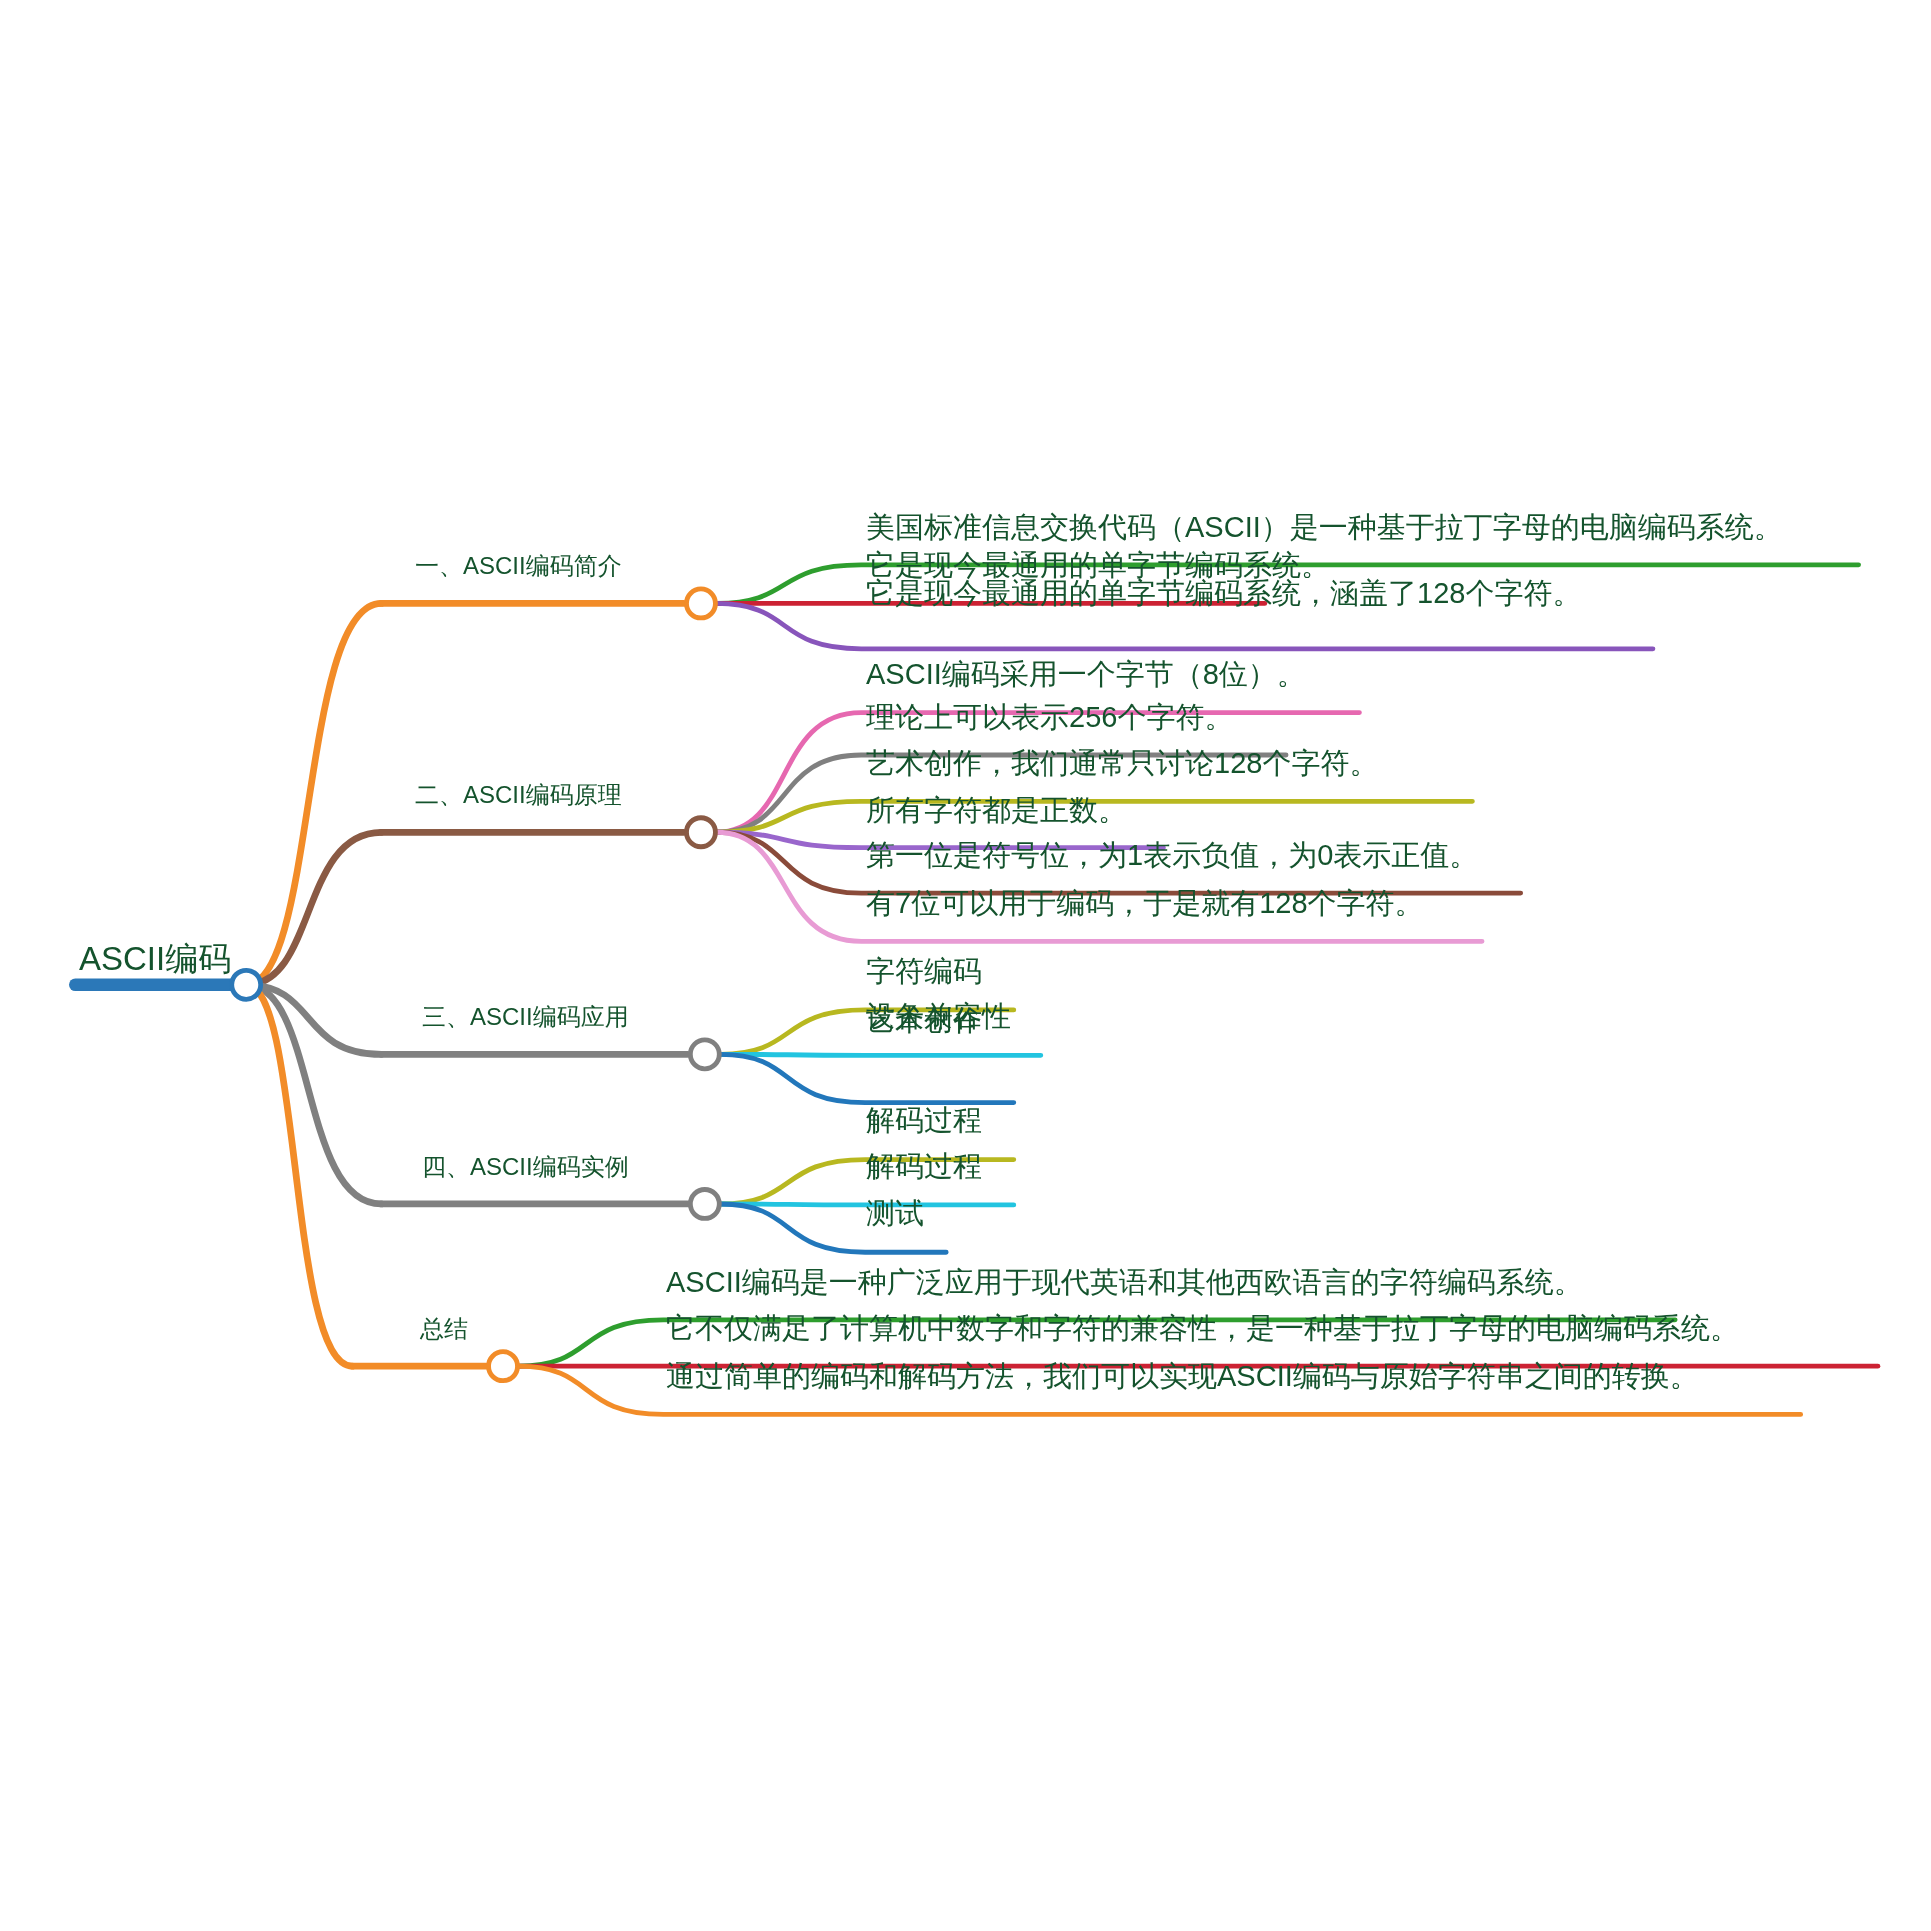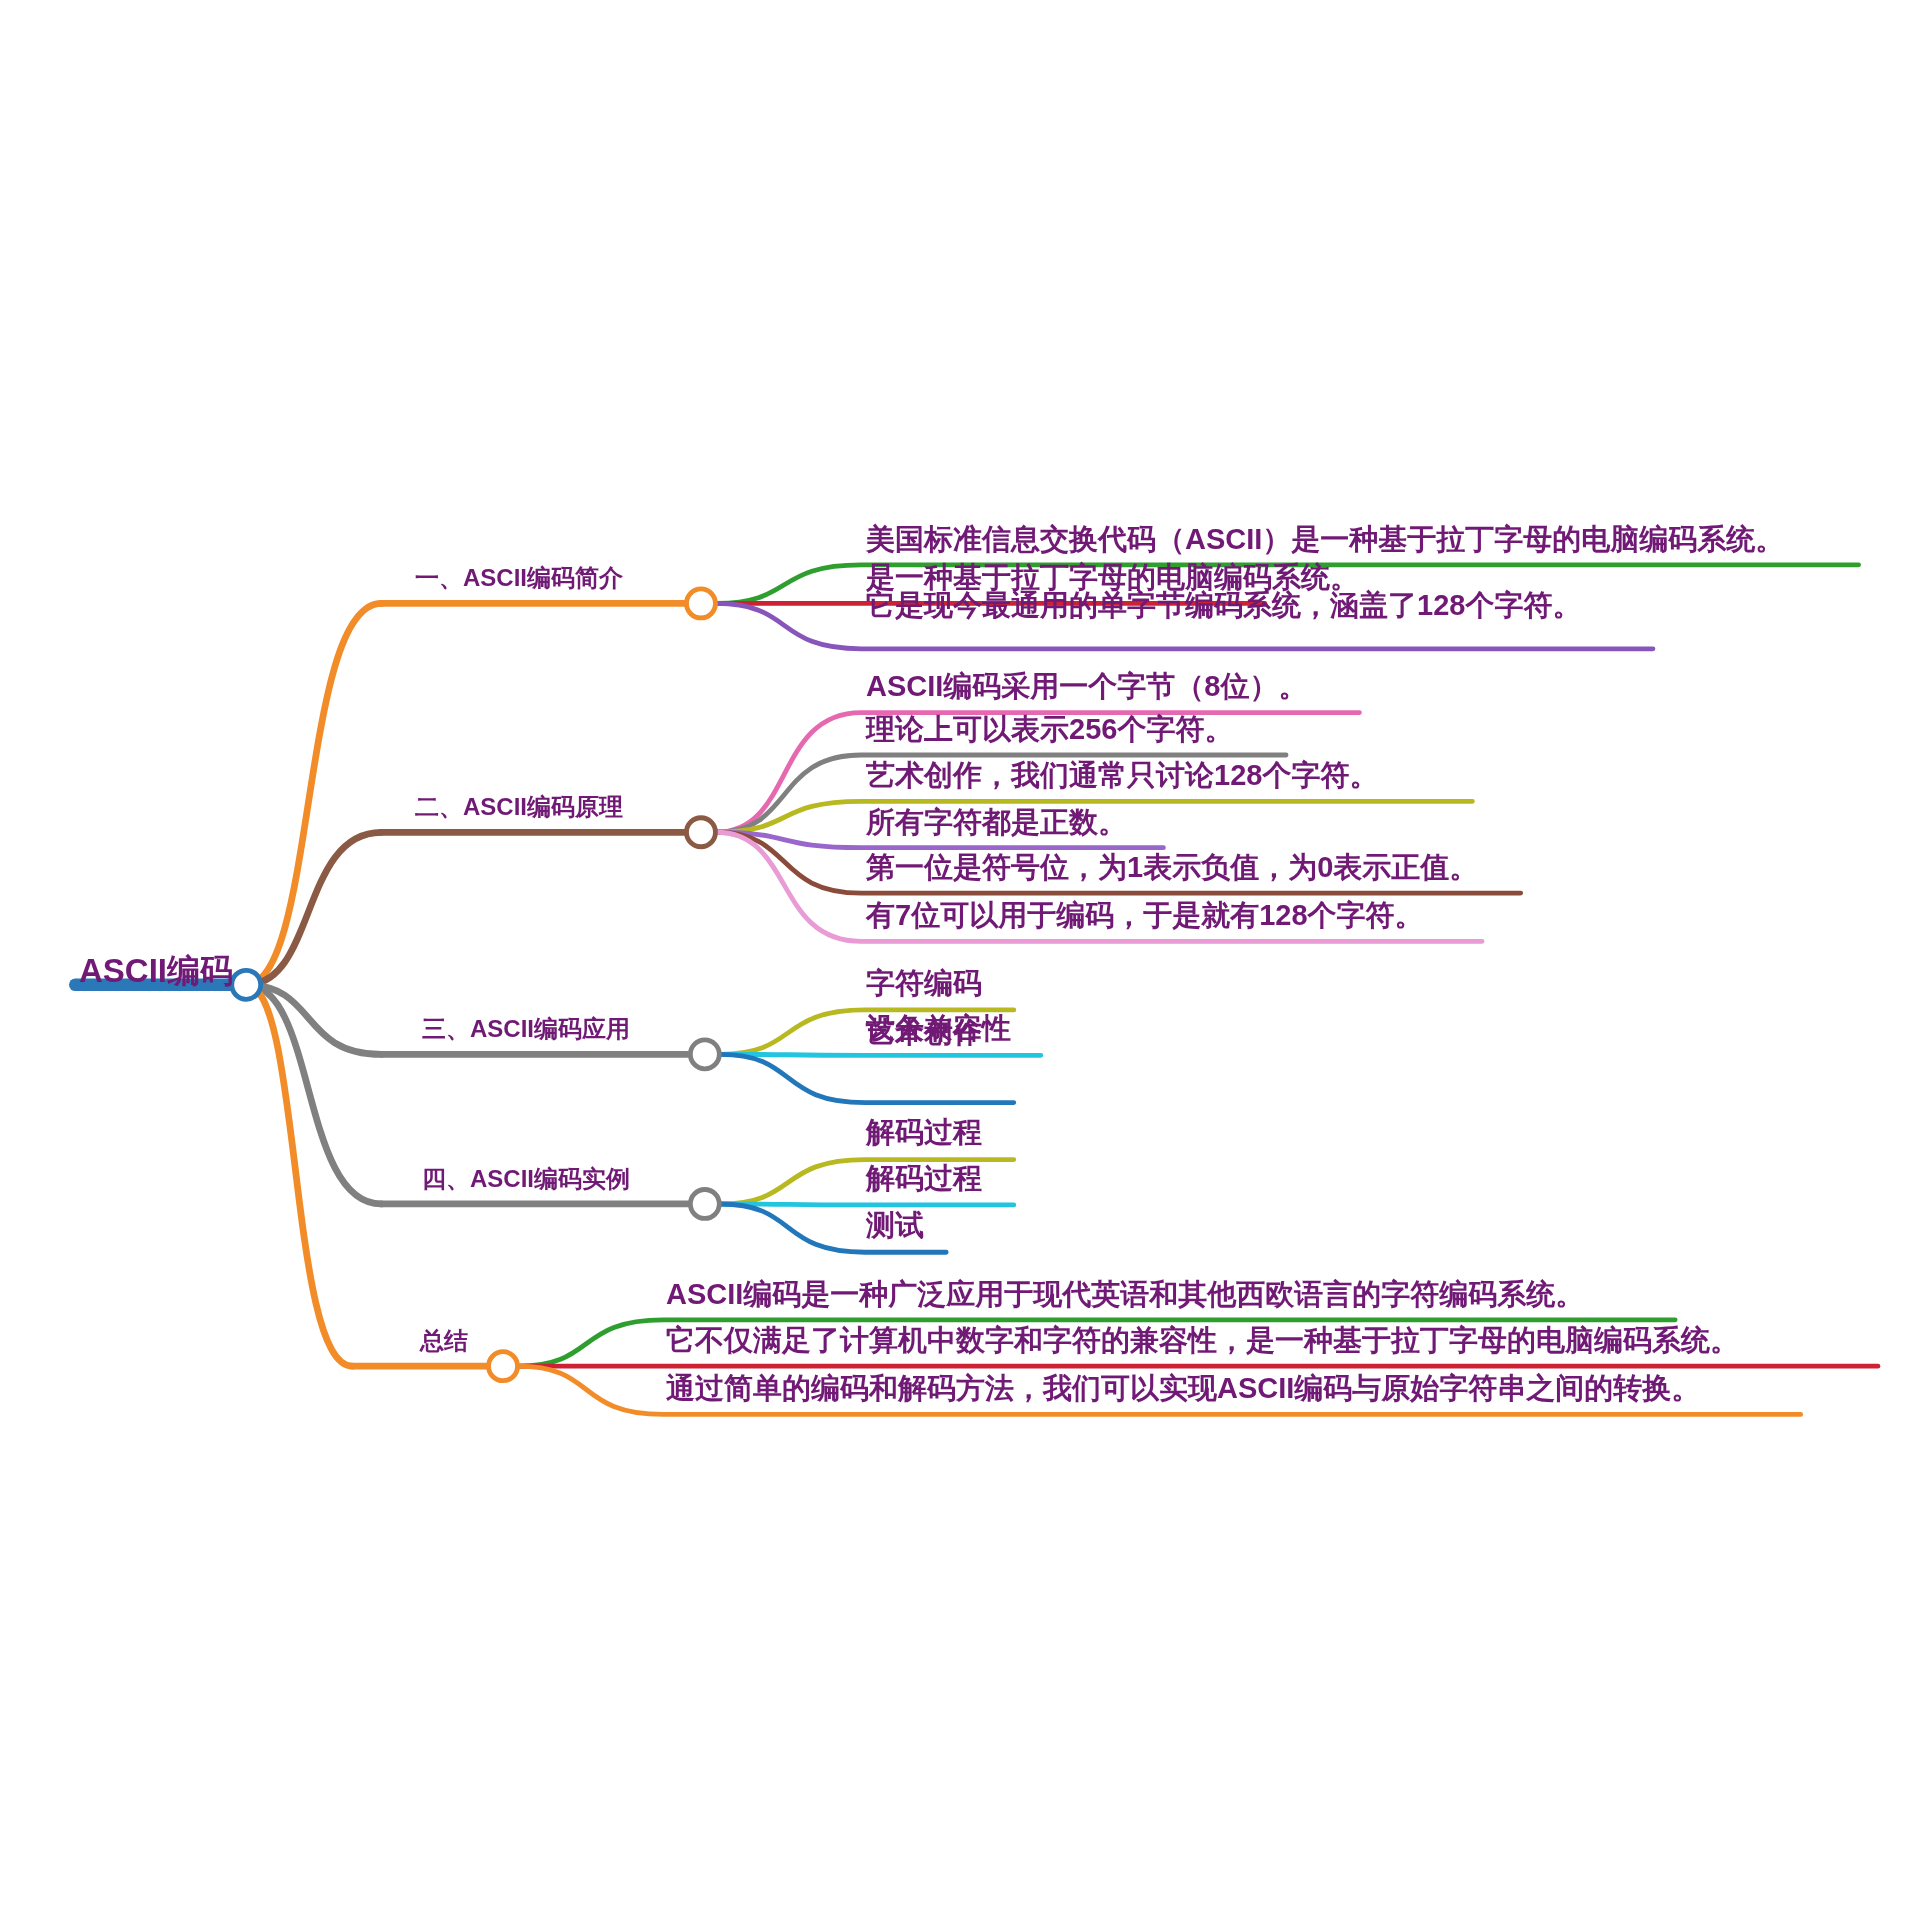--- a/index.html
+++ b/index.html
@@ -22,26 +22,25 @@
   }
   svg.mm-canvas {
     position: absolute;
     left: 0; top: 0;
     width: 1931px;
     height: 1931px;
     display: block;
   }
   .mm-label {
     position: absolute;
-    color: #701a75;
+    color: #14532d;
     white-space: nowrap;
-    font-weight: 700;
+    font-weight: 400;
     letter-spacing: 0px;
     line-height: 1;
-    margin-top: 12px;
   }
   .root-label {
     font-size: 33px;
   }
   .branch-label {
     font-size: 24px;
   }
   .leaf-label {
     font-size: 29px;
   }
@@ -84,21 +83,21 @@
       <circle cx="726" cy="625" r="15" fill="#ffffff" stroke="#f28c28" stroke-width="5"></circle>
       <circle cx="726" cy="862" r="15" fill="#ffffff" stroke="#8a5a44" stroke-width="5"></circle>
       <circle cx="730" cy="1092" r="15" fill="#ffffff" stroke="#808080" stroke-width="5"></circle>
       <circle cx="730" cy="1247" r="15" fill="#ffffff" stroke="#808080" stroke-width="5"></circle>
       <circle cx="521" cy="1415" r="15" fill="#ffffff" stroke="#f28c28" stroke-width="5"></circle>
     </svg>
   <div id="label-layer">
       <div class="mm-label root-label" style="left: 79px; top: 942px;">ASCII编码</div>
       <div class="mm-label branch-label" style="left: 415px; top: 554px;">一、ASCII编码简介</div>
       <div class="mm-label leaf-label" style="left: 866px; top: 513px;">美国标准信息交换代码（ASCII）是一种基于拉丁字母的电脑编码系统。</div>
-      <div class="mm-label leaf-label" style="left: 866px; top: 551px;">是一种基于拉丁字母的电脑编码系统。</div>
+      <div class="mm-label leaf-label" style="left: 866px; top: 551px;">它是现今最通用的单字节编码系统。</div>
       <div class="mm-label leaf-label" style="left: 866px; top: 579px;">它是现今最通用的单字节编码系统，涵盖了128个字符。</div>
       <div class="mm-label branch-label" style="left: 415px; top: 783px;">二、ASCII编码原理</div>
       <div class="mm-label leaf-label" style="left: 866px; top: 660px;">ASCII编码采用一个字节（8位）。</div>
       <div class="mm-label leaf-label" style="left: 866px; top: 703px;">理论上可以表示256个字符。</div>
       <div class="mm-label leaf-label" style="left: 866px; top: 749px;">艺术创作，我们通常只讨论128个字符。</div>
       <div class="mm-label leaf-label" style="left: 866px; top: 796px;">所有字符都是正数。</div>
       <div class="mm-label leaf-label" style="left: 866px; top: 841px;">第一位是符号位，为1表示负值，为0表示正值。</div>
       <div class="mm-label leaf-label" style="left: 866px; top: 889px;">有7位可以用于编码，于是就有128个字符。</div>
       <div class="mm-label branch-label" style="left: 422px; top: 1005px;">三、ASCII编码应用</div>
       <div class="mm-label leaf-label" style="left: 866px; top: 957px;">字符编码</div>

